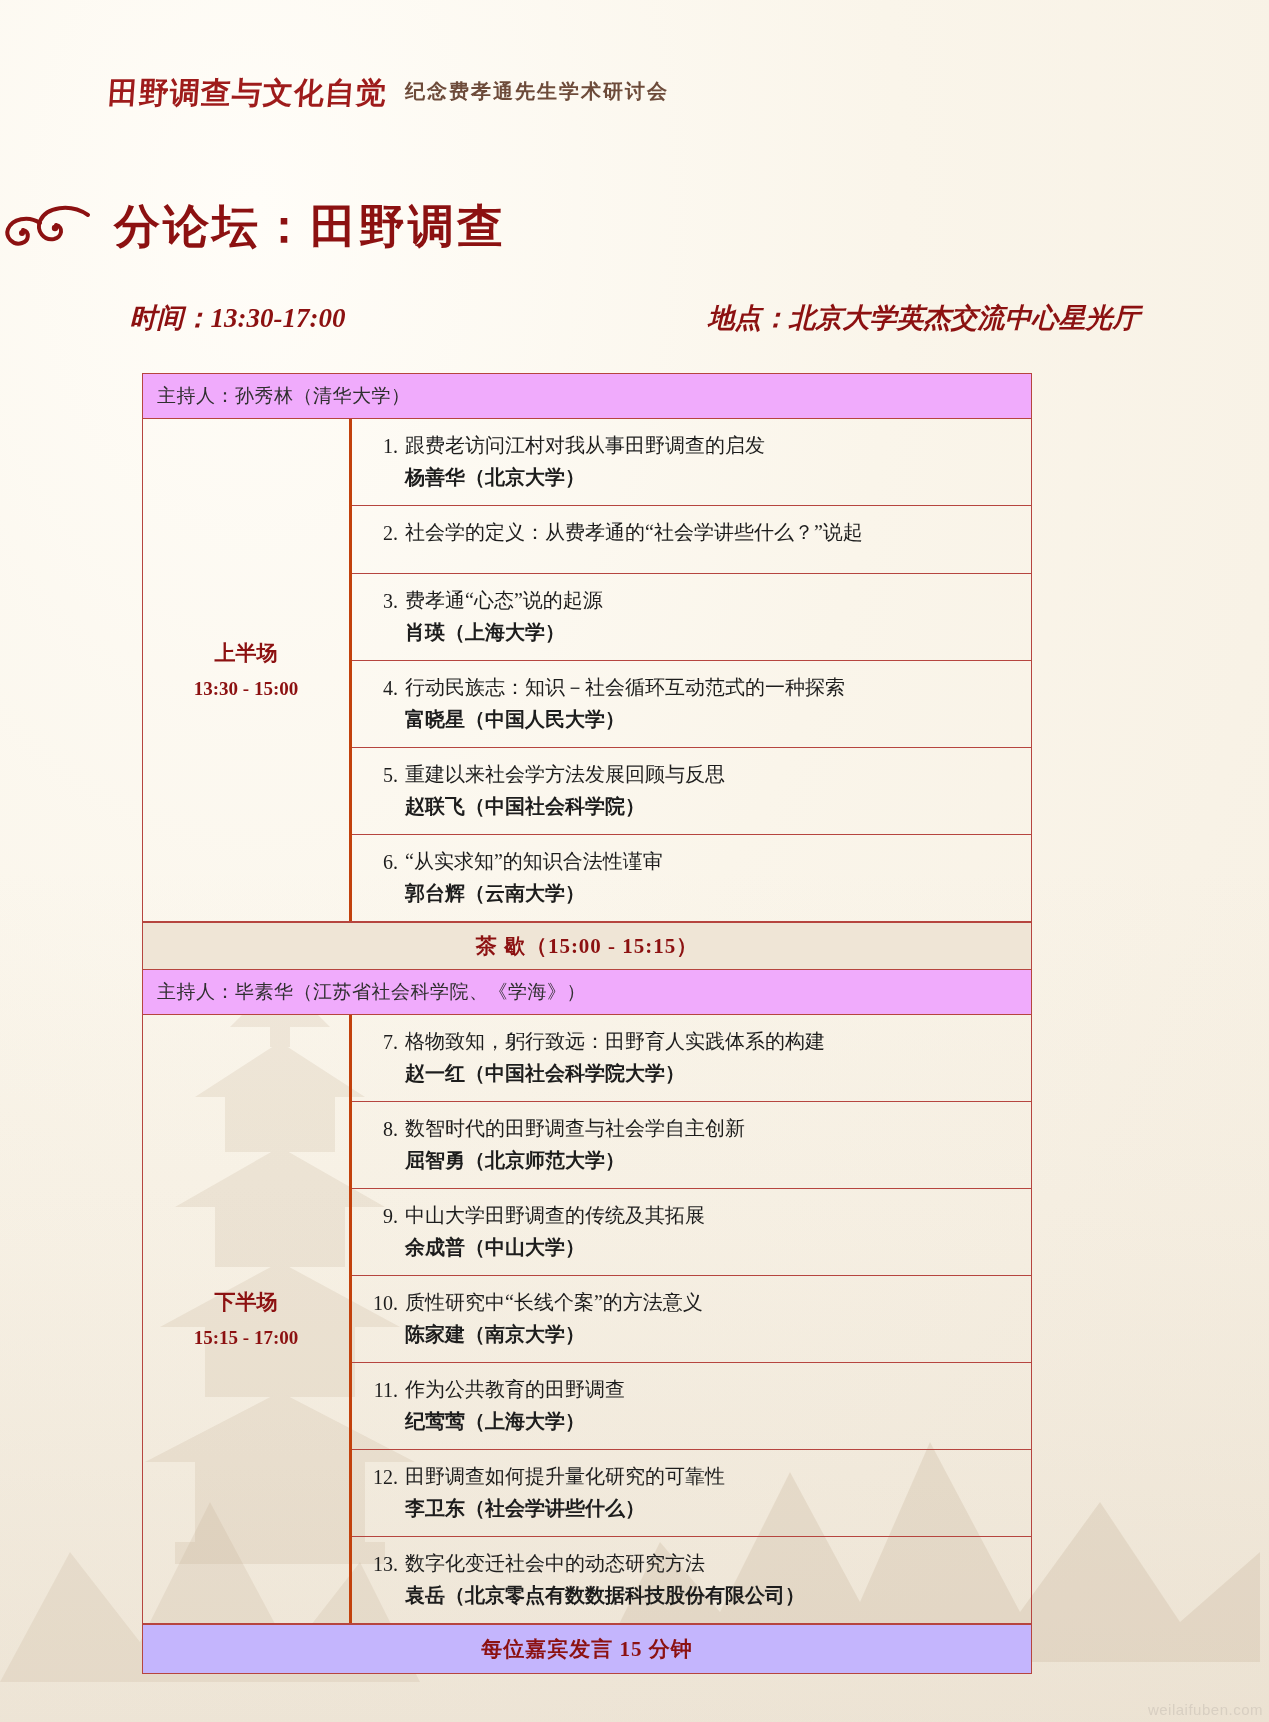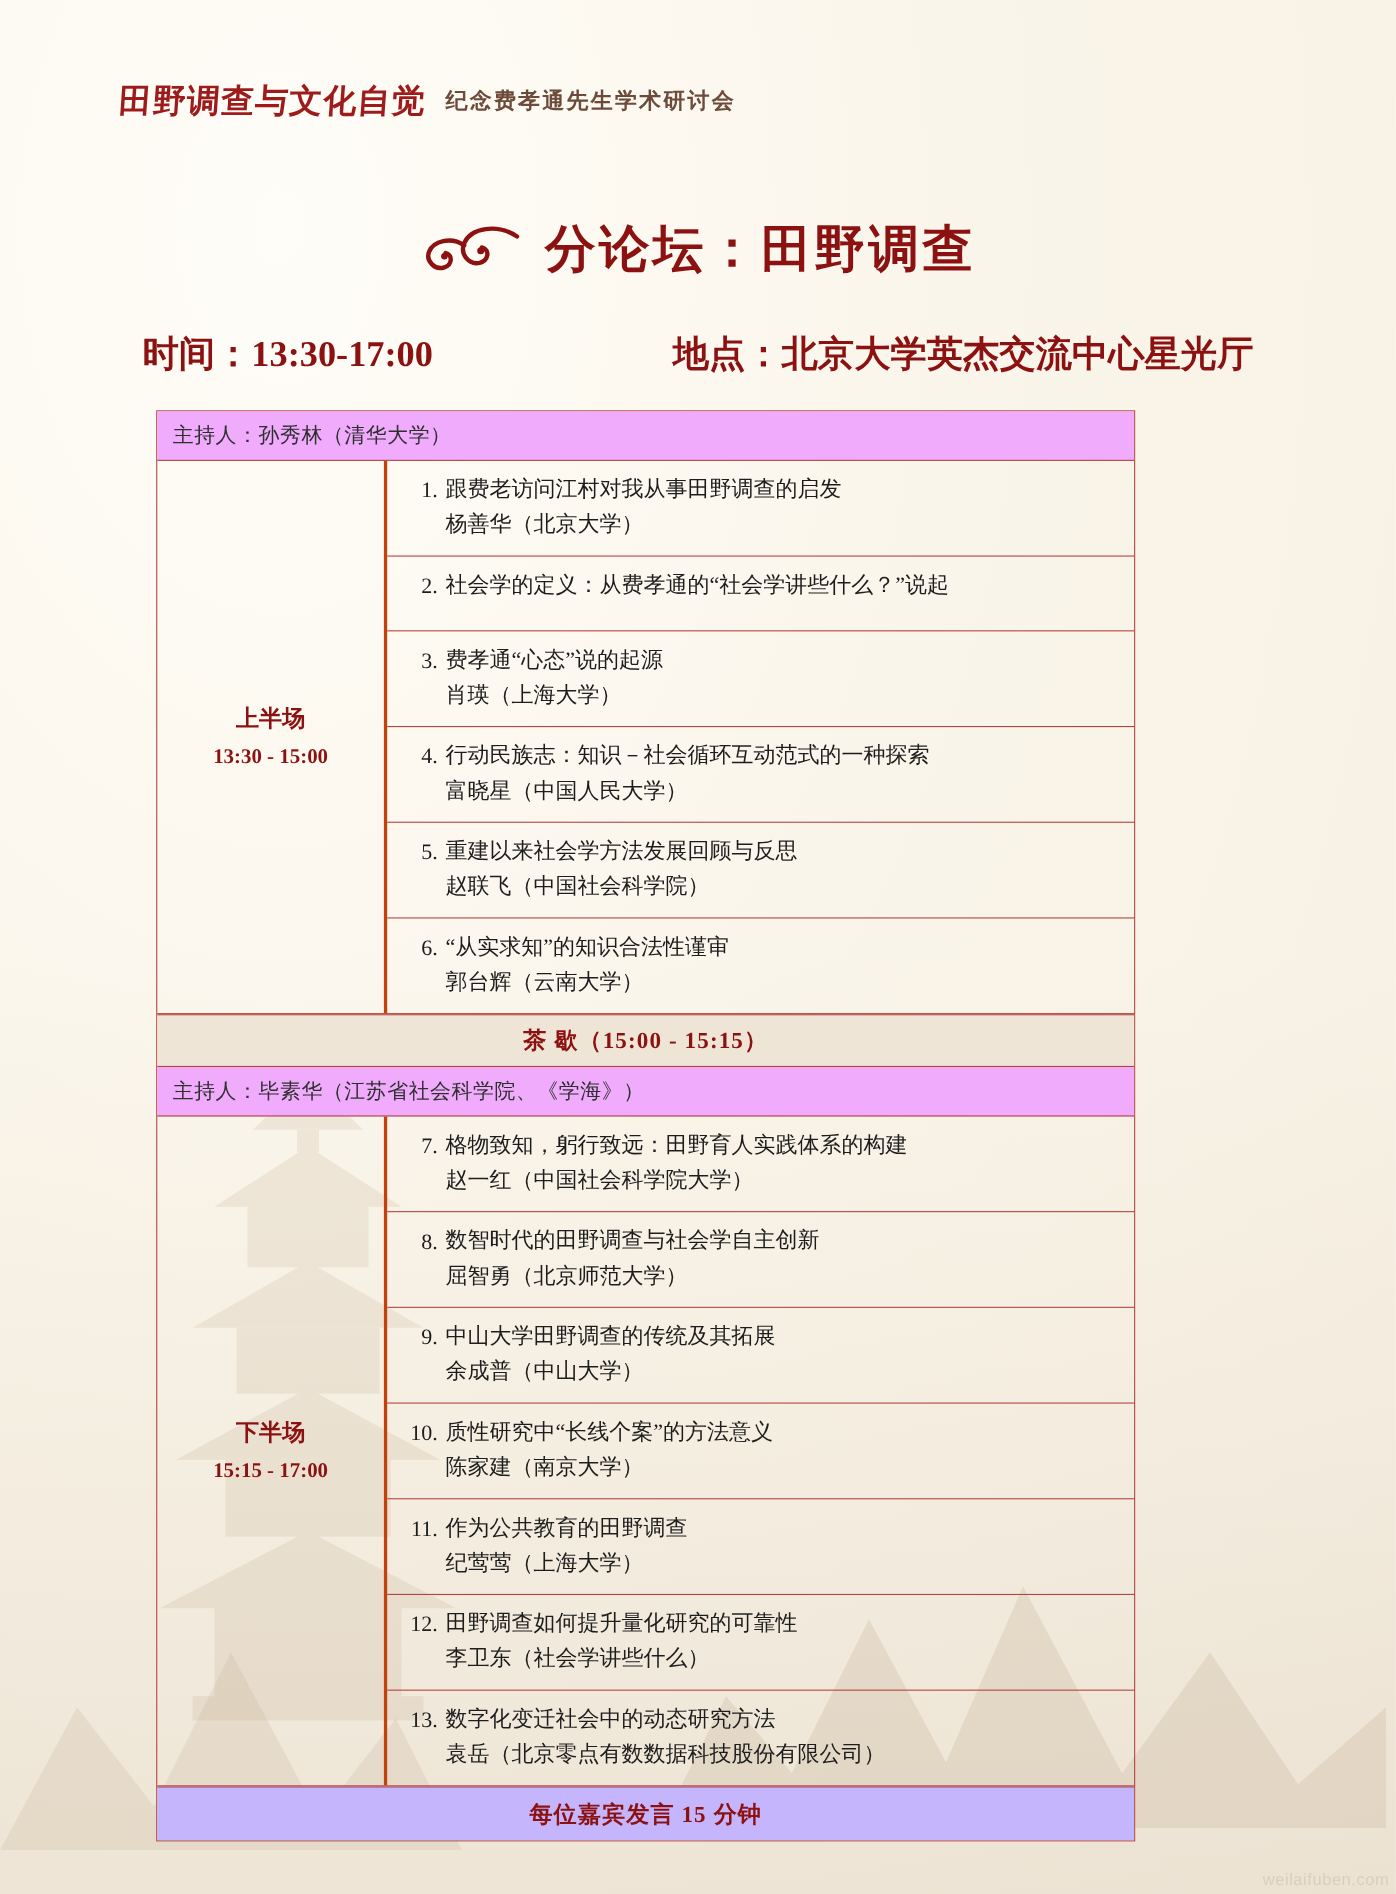--- a/index.html
+++ b/index.html
@@ -48,35 +48,35 @@
     transform:skewX(-4deg);
   }
   .brand-sub{
     font-size:20px;color:#6d4b3a;letter-spacing:2px;font-weight:700;
     position:relative;top:-3px;
   }
 
   
   .title-row{
     position:absolute;top:196px;left:0;width:100%;
-    display:flex;align-items:center;justify-content:center;gap:22px;
+    display:flex;align-items:center;gap:22px;
   }
   .cloud-icon{width:92px;height:52px;}
   .main-title{
     font-size:46px;font-weight:700;color:#8c1111;letter-spacing:3px;
     font-family:"Liberation Serif",serif;
   }
 
   
   .meta{
     position:absolute;top:300px;left:0;width:100%;
   }
   .meta-inner{
     width:1010px;margin:0 auto;display:flex;justify-content:space-between;
-    font-size:33px;font-weight:700;color:#8c1111;
+    font-size:27px;font-weight:700;color:#8c1111;font-style:italic;
   }
   .meta-item{white-space:nowrap;}
 
   
   .program{
     position:absolute;top:373px;left:142px;width:888px;
     border:1px solid #b6453f;
     z-index:3;
   }
   .host-row{
@@ -105,21 +105,21 @@
     display:flex;
     min-height:44px;
   }
   .sess:last-child{border-bottom:none;}
   .sess-num{
     width:46px;min-width:46px;text-align:right;
     font-size:20px;color:#1d1d1d;padding-right:7px;line-height:1.6;
   }
   .sess-body{flex:1;}
   .sess-title{font-size:20px;color:#1d1d1d;line-height:1.55;}
-  .sess-speaker{font-size:20px;color:#1d1d1d;line-height:1.55;margin-top:1px;}
+  .sess-speaker{font-size:20px;color:#1d1d1d;line-height:1.55;margin-top:1px;font-weight:bold;}
   .break-row{
     background:#efe5d6;
     border-top:1px solid #b6453f;
     border-bottom:1px solid #b6453f;
     text-align:center;padding:9px 0;
     font-size:21px;font-weight:700;color:#8c1111;letter-spacing:1px;
   }
   .foot-row{
     background:#c4b5fd;
     border-top:1px solid #b6453f;

